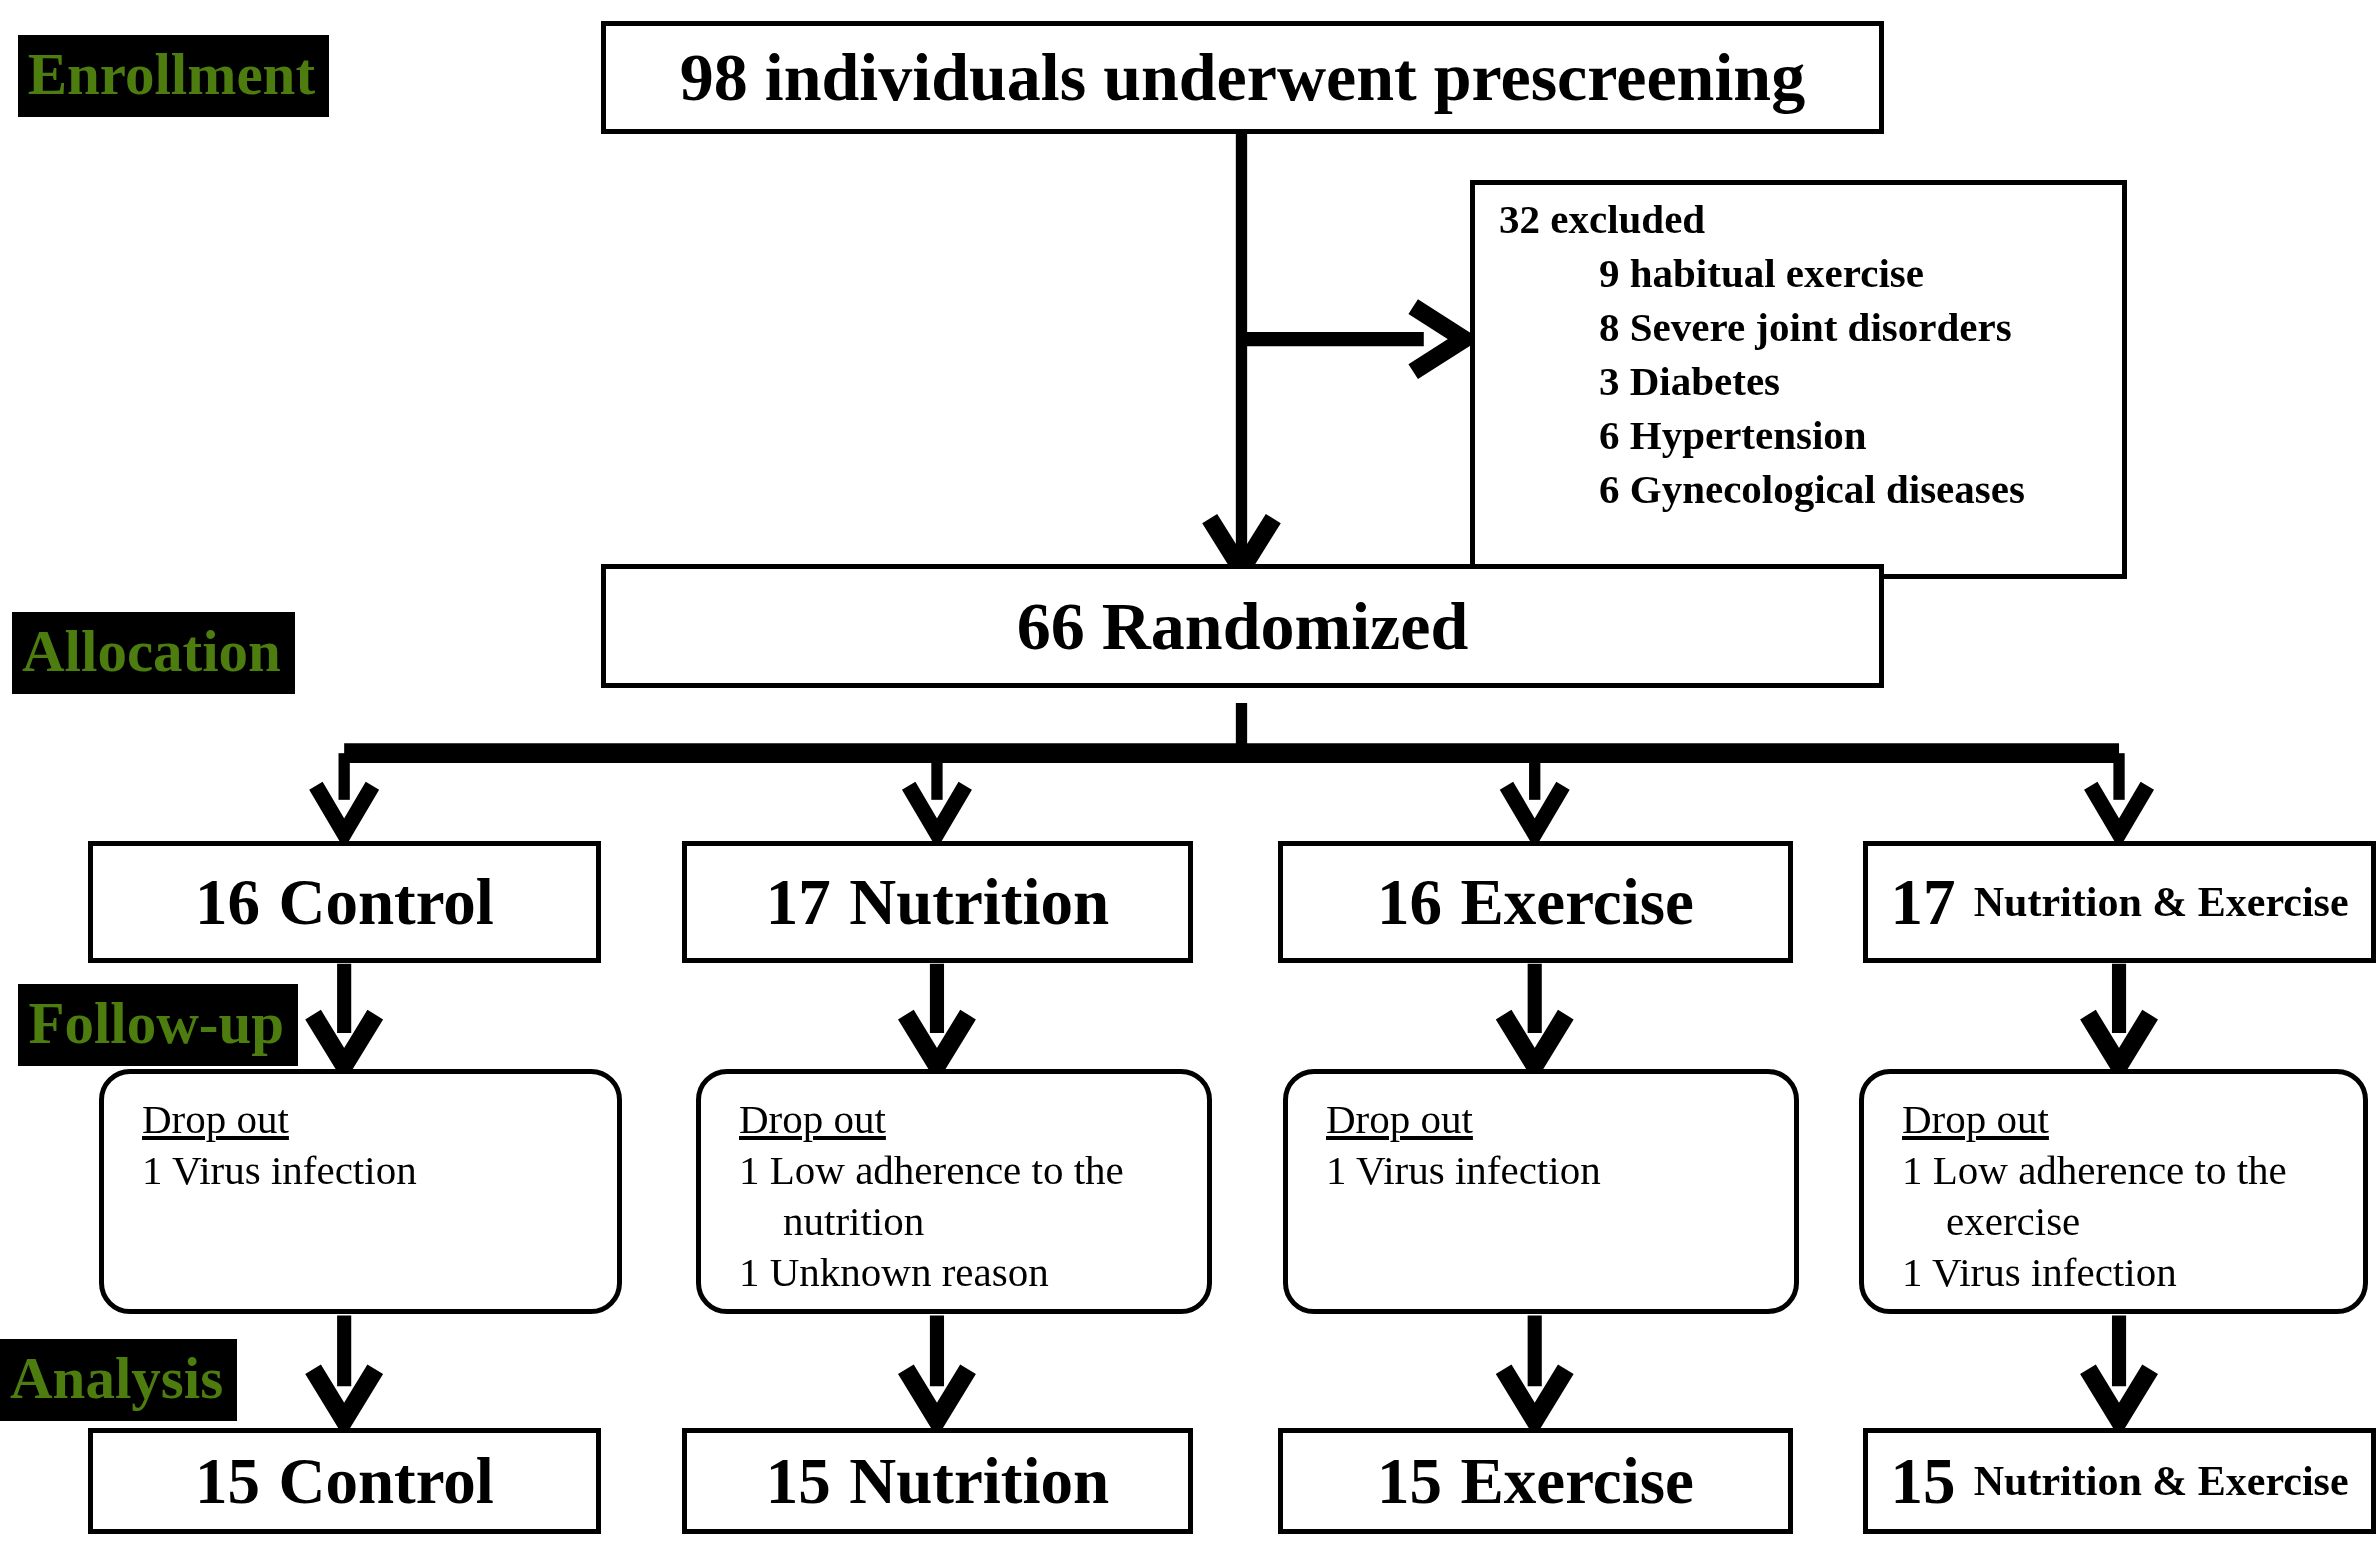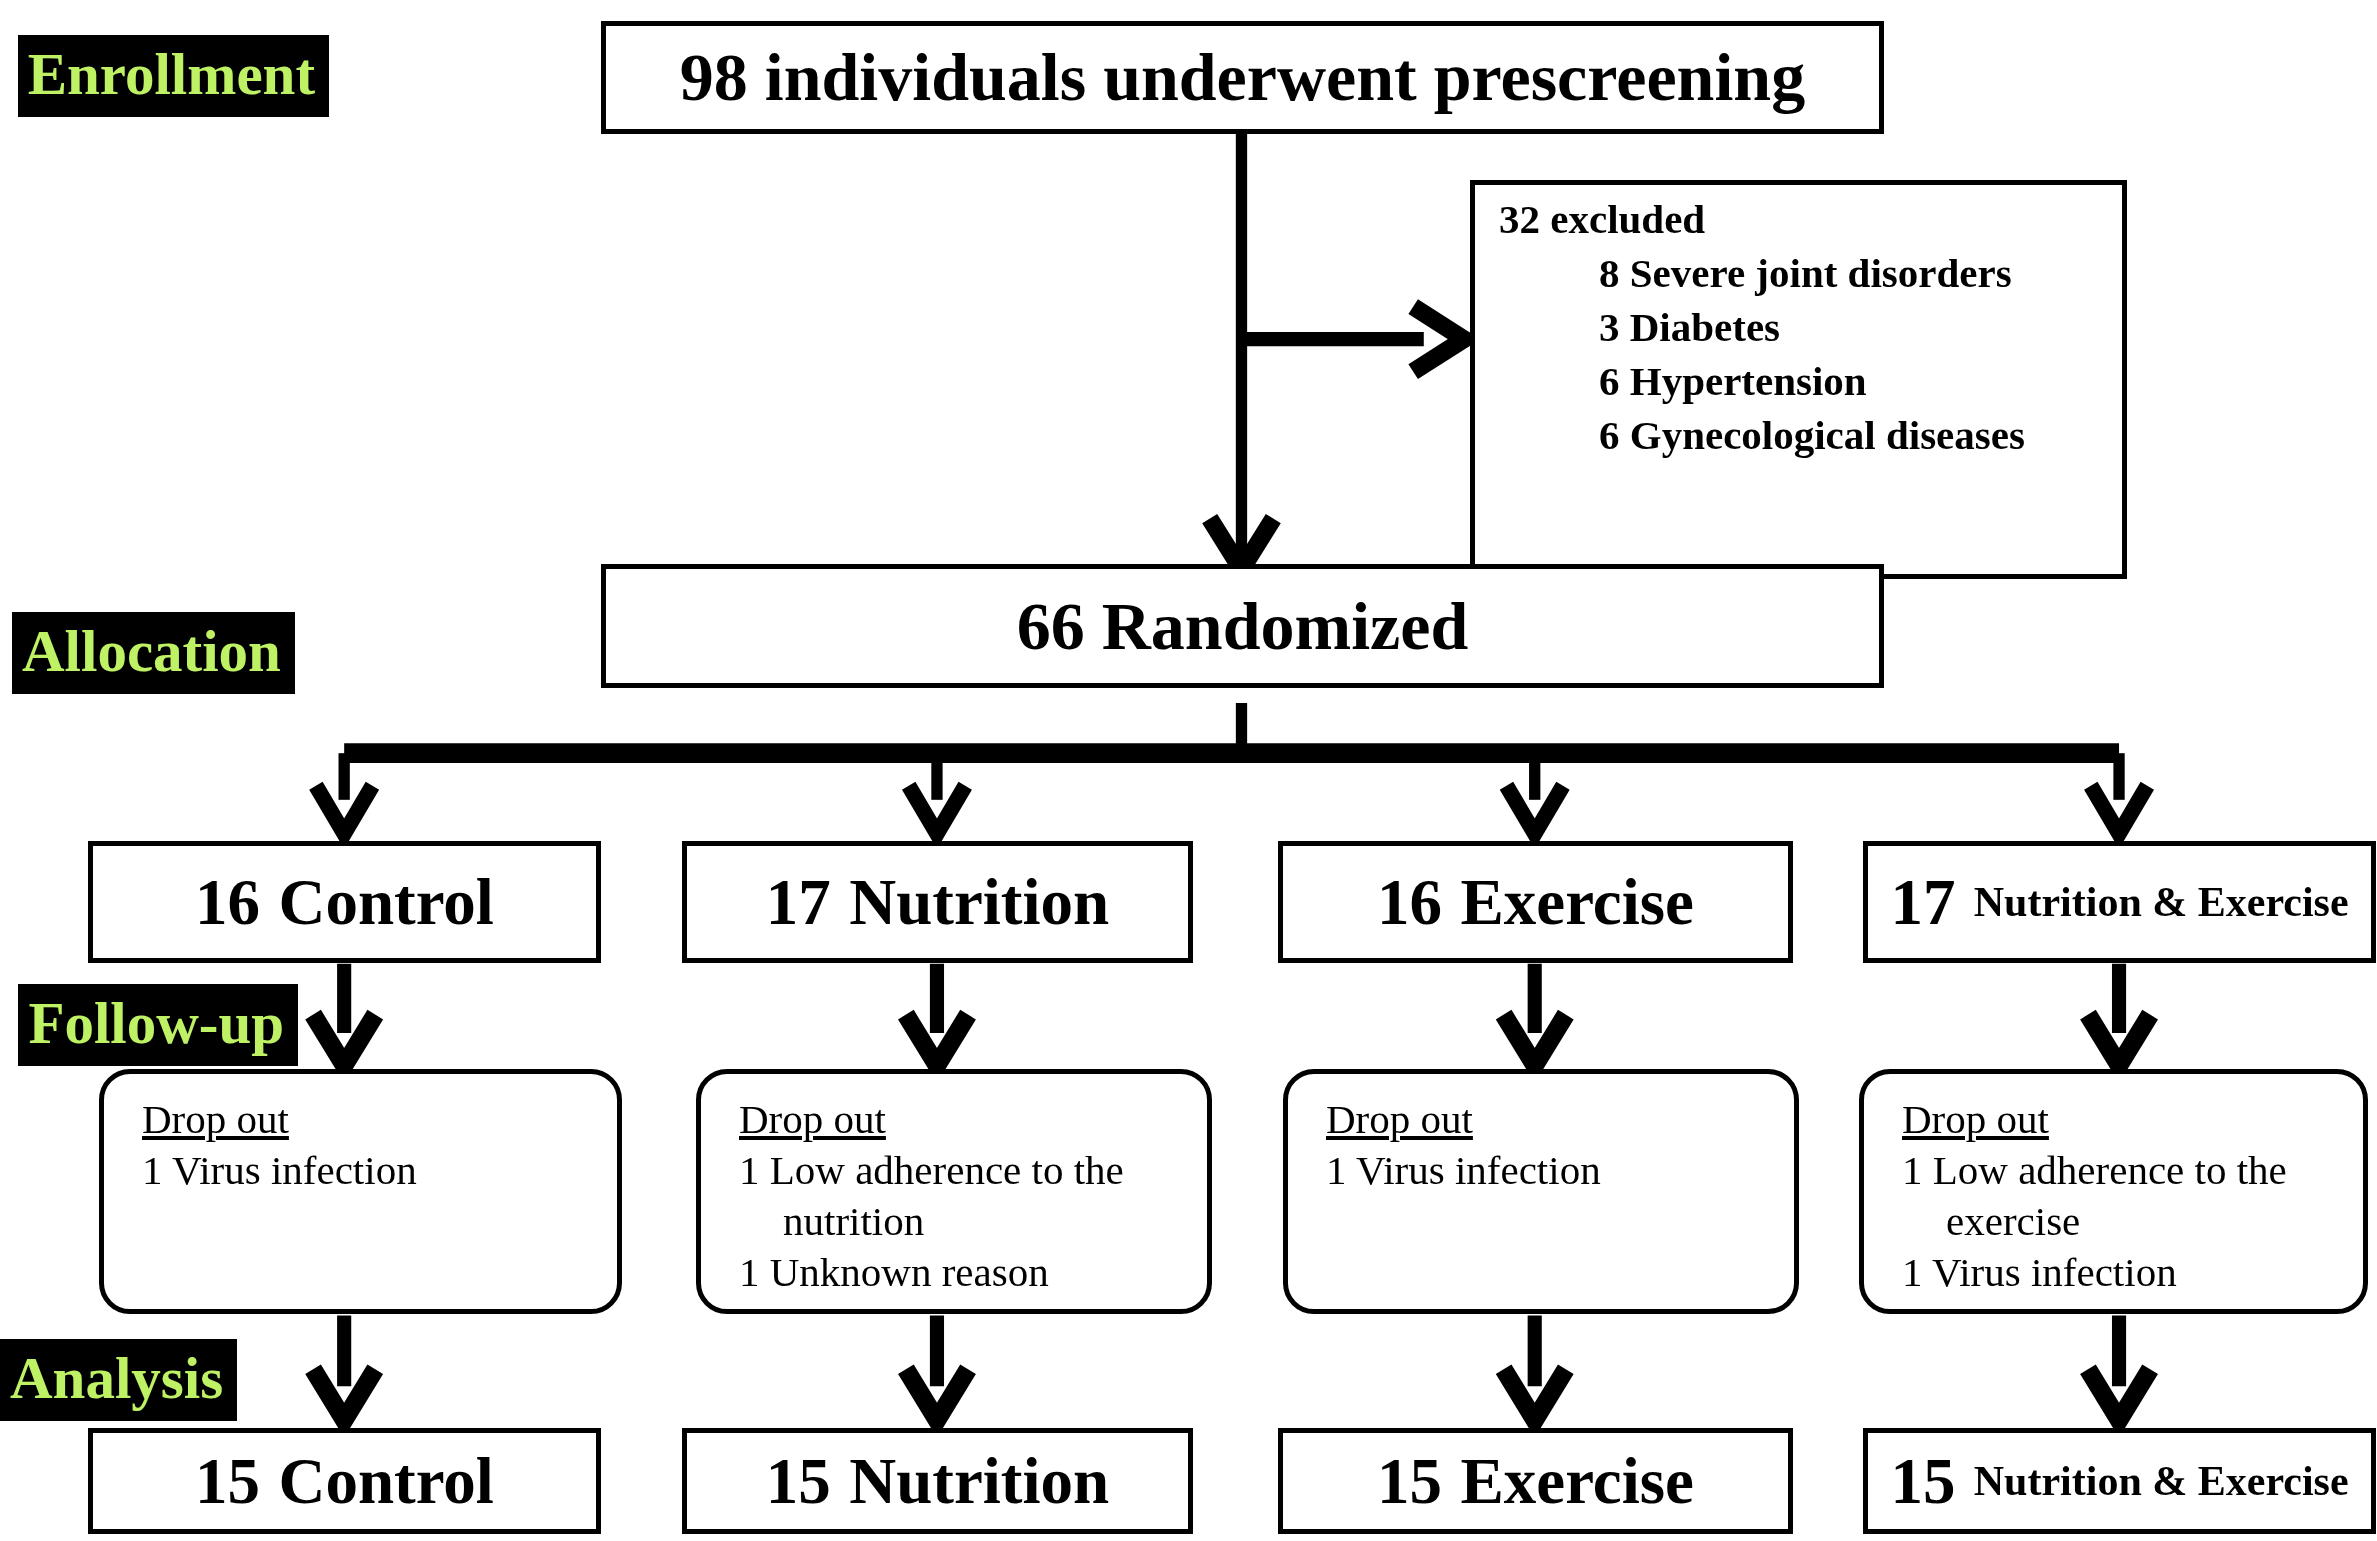--- a/index.html
+++ b/index.html
@@ -7,21 +7,21 @@
     position:relative;
     width:2377px;height:1541px;
     background:#ffffff;
     font-family:"Liberation Serif","DejaVu Serif",serif;
     color:#000;
     overflow:hidden;
   }
   #connectors{position:absolute;left:0;top:0;width:2377px;height:1541px;}
   .stage-label{
     position:absolute;
-    background:#000;color:#bef264;
+    background:#000;color:#4d7c0f;
     font-weight:bold;font-size:59px;line-height:1.0;
     padding:10px 14px 12.7px 10px;
     white-space:nowrap;
   }
   .box{
     position:absolute;
     background:#fff;
     border:5.7px solid #000;
     box-sizing:border-box;
   }
@@ -97,20 +97,21 @@
 
   <div class="stage-label" style="left:17.7px;top:35px;">Enrollment</div>
   <div class="stage-label" style="left:12px;top:612px;">Allocation</div>
   <div class="stage-label" style="left:18.4px;top:984px;">Follow-up</div>
   <div class="stage-label" style="left:0;top:1339px;">Analysis</div>
 
   <div class="box center-text big" style="left:601px;top:21px;width:1283px;height:113px;">98 individuals underwent prescreening</div>
 
   <div class="box excluded" style="left:1470px;top:180px;width:657px;height:399px;">
     <div>32 excluded</div>
+    <div class="reason">9 habitual exercise</div>
     <div class="reason">8 Severe joint disorders</div>
     <div class="reason">3 Diabetes</div>
     <div class="reason">6 Hypertension</div>
     <div class="reason">6 Gynecological diseases</div>
   </div>
 
   <div class="box center-text big" style="left:601px;top:564px;width:1283px;height:124px;">66 Randomized</div>
 
   <div class="box center-text mid alloc" style="left:88px;top:841px;width:513px;height:122px;">
     <span class="count">16</span>

